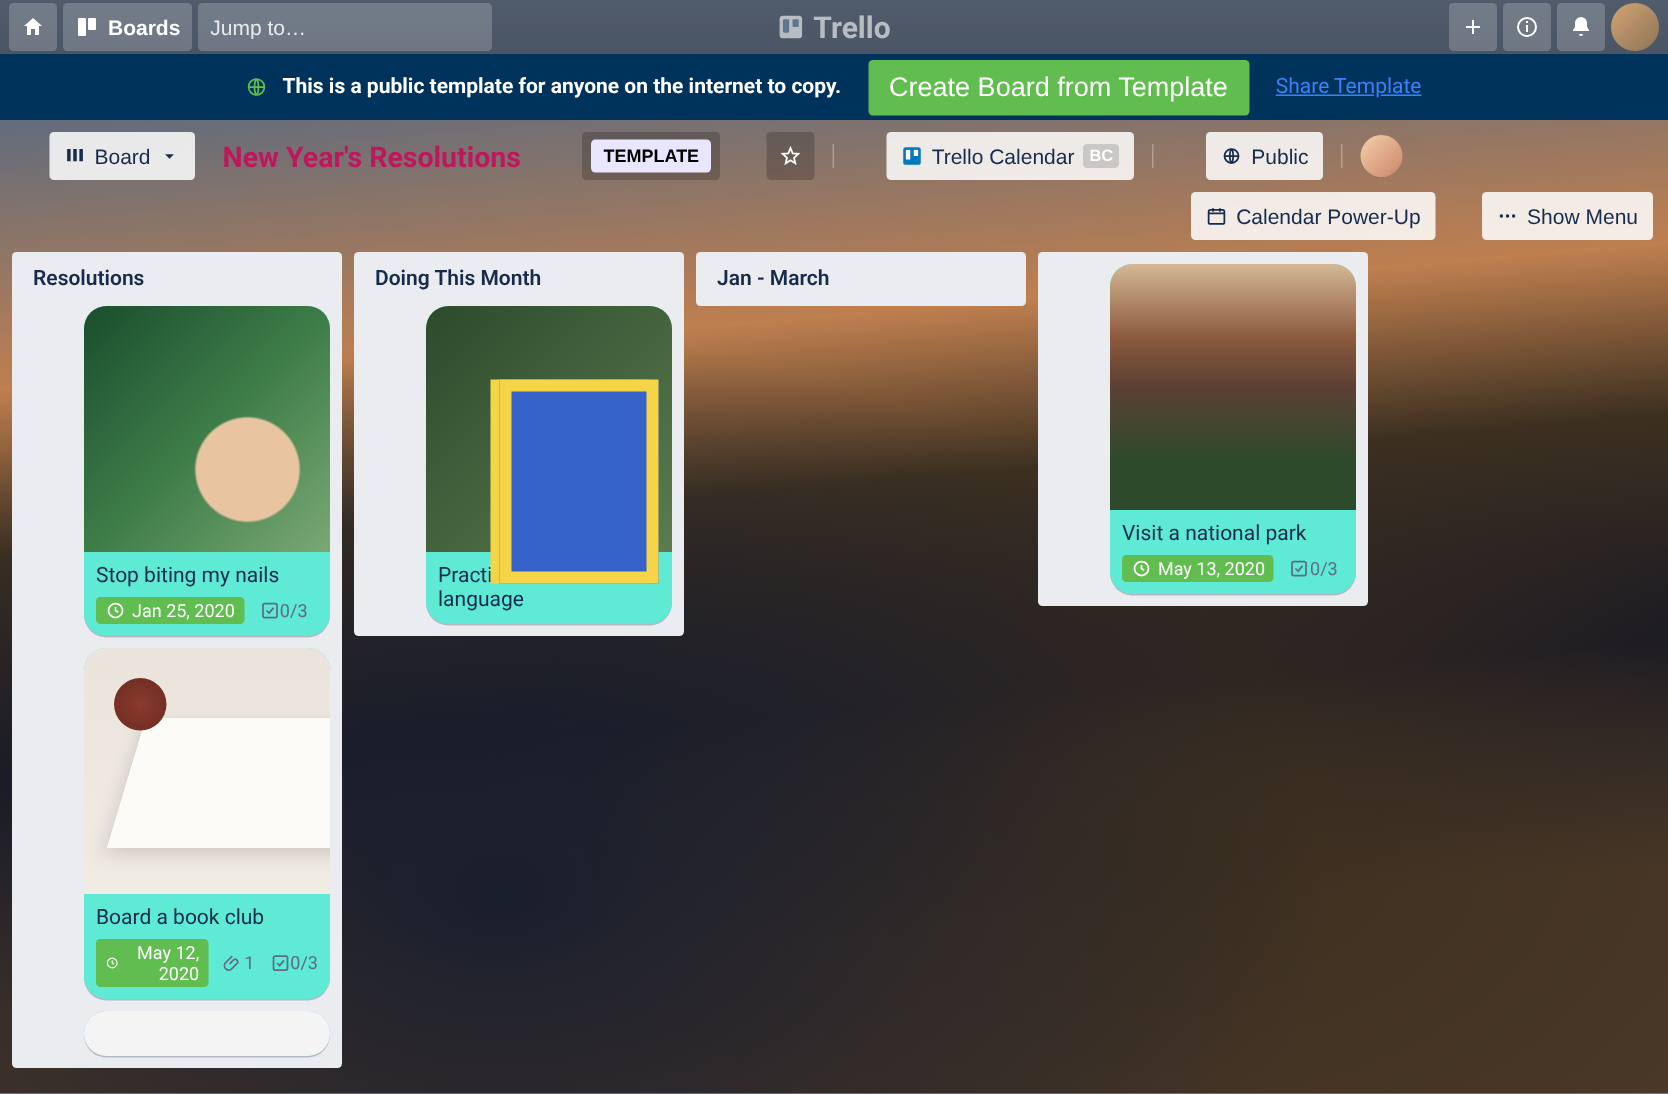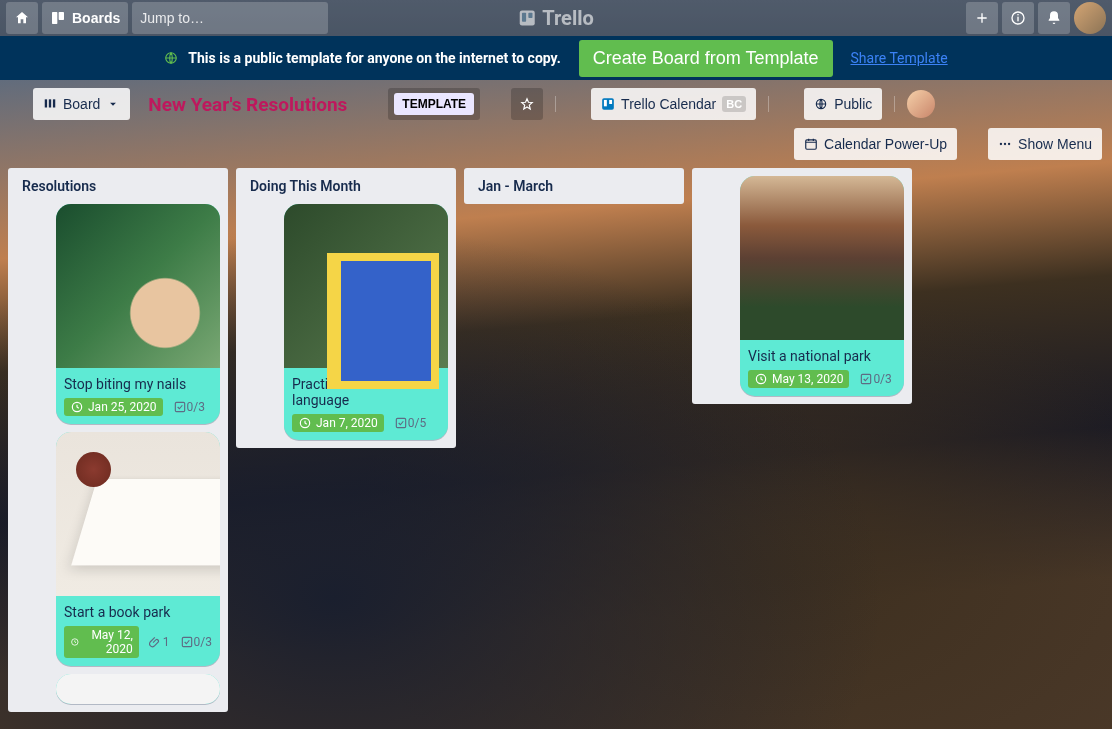--- a/index.html
+++ b/index.html
@@ -357,21 +357,21 @@
                 <path d="M8 12l3 3 5-6" fill="none" stroke="#5e6c84" stroke-width="2"></path>
               </svg>
               <span>0/3</span>
             </span>
           </div>
         </div>
       </div>
       <div class="card">
         <div class="card-cover cover-book"></div>
         <div class="card-body">
-          <div class="card-title">Start a book park</div>
+          <div class="card-title">Board a book club</div>
           <div class="badges">
             <span class="due">
               <svg class="ico" viewBox="0 0 24 24">
                 <circle cx="12" cy="12" r="8" fill="none" stroke="#fff" stroke-width="2"></circle>
                 <path d="M12 8v4l3 2" fill="none" stroke="#fff" stroke-width="2"></path>
               </svg>
               <span>May 12, 2020</span>
             </span>
             <span class="badge">
               <svg class="ico" viewBox="0 0 24 24">
@@ -392,36 +392,20 @@
       <div class="card">
         <div class="cover-empty"></div>
       </div>
     </div>
     <div class="list">
       <div class="list-title">Doing This Month</div>
       <div class="card">
         <div class="card-cover cover-cactus"></div>
         <div class="card-body">
           <div class="card-title">Practice another language</div>
-          <div class="badges">
-            <span class="due">
-              <svg class="ico" viewBox="0 0 24 24">
-                <circle cx="12" cy="12" r="8" fill="none" stroke="#fff" stroke-width="2"></circle>
-                <path d="M12 8v4l3 2" fill="none" stroke="#fff" stroke-width="2"></path>
-              </svg>
-              <span>Jan 7, 2020</span>
-            </span>
-            <span class="badge">
-              <svg class="ico" viewBox="0 0 24 24">
-                <rect x="4" y="4" width="16" height="16" rx="2" fill="none" stroke="#5e6c84" stroke-width="2"></rect>
-                <path d="M8 12l3 3 5-6" fill="none" stroke="#5e6c84" stroke-width="2"></path>
-              </svg>
-              <span>0/5</span>
-            </span>
-          </div>
         </div>
       </div>
     </div>
     <div class="list">
       <div class="list-title">Jan - March</div>
     </div>
     <div class="list">
       <div class="card">
         <div class="card-cover cover-park"></div>
         <div class="card-body">

